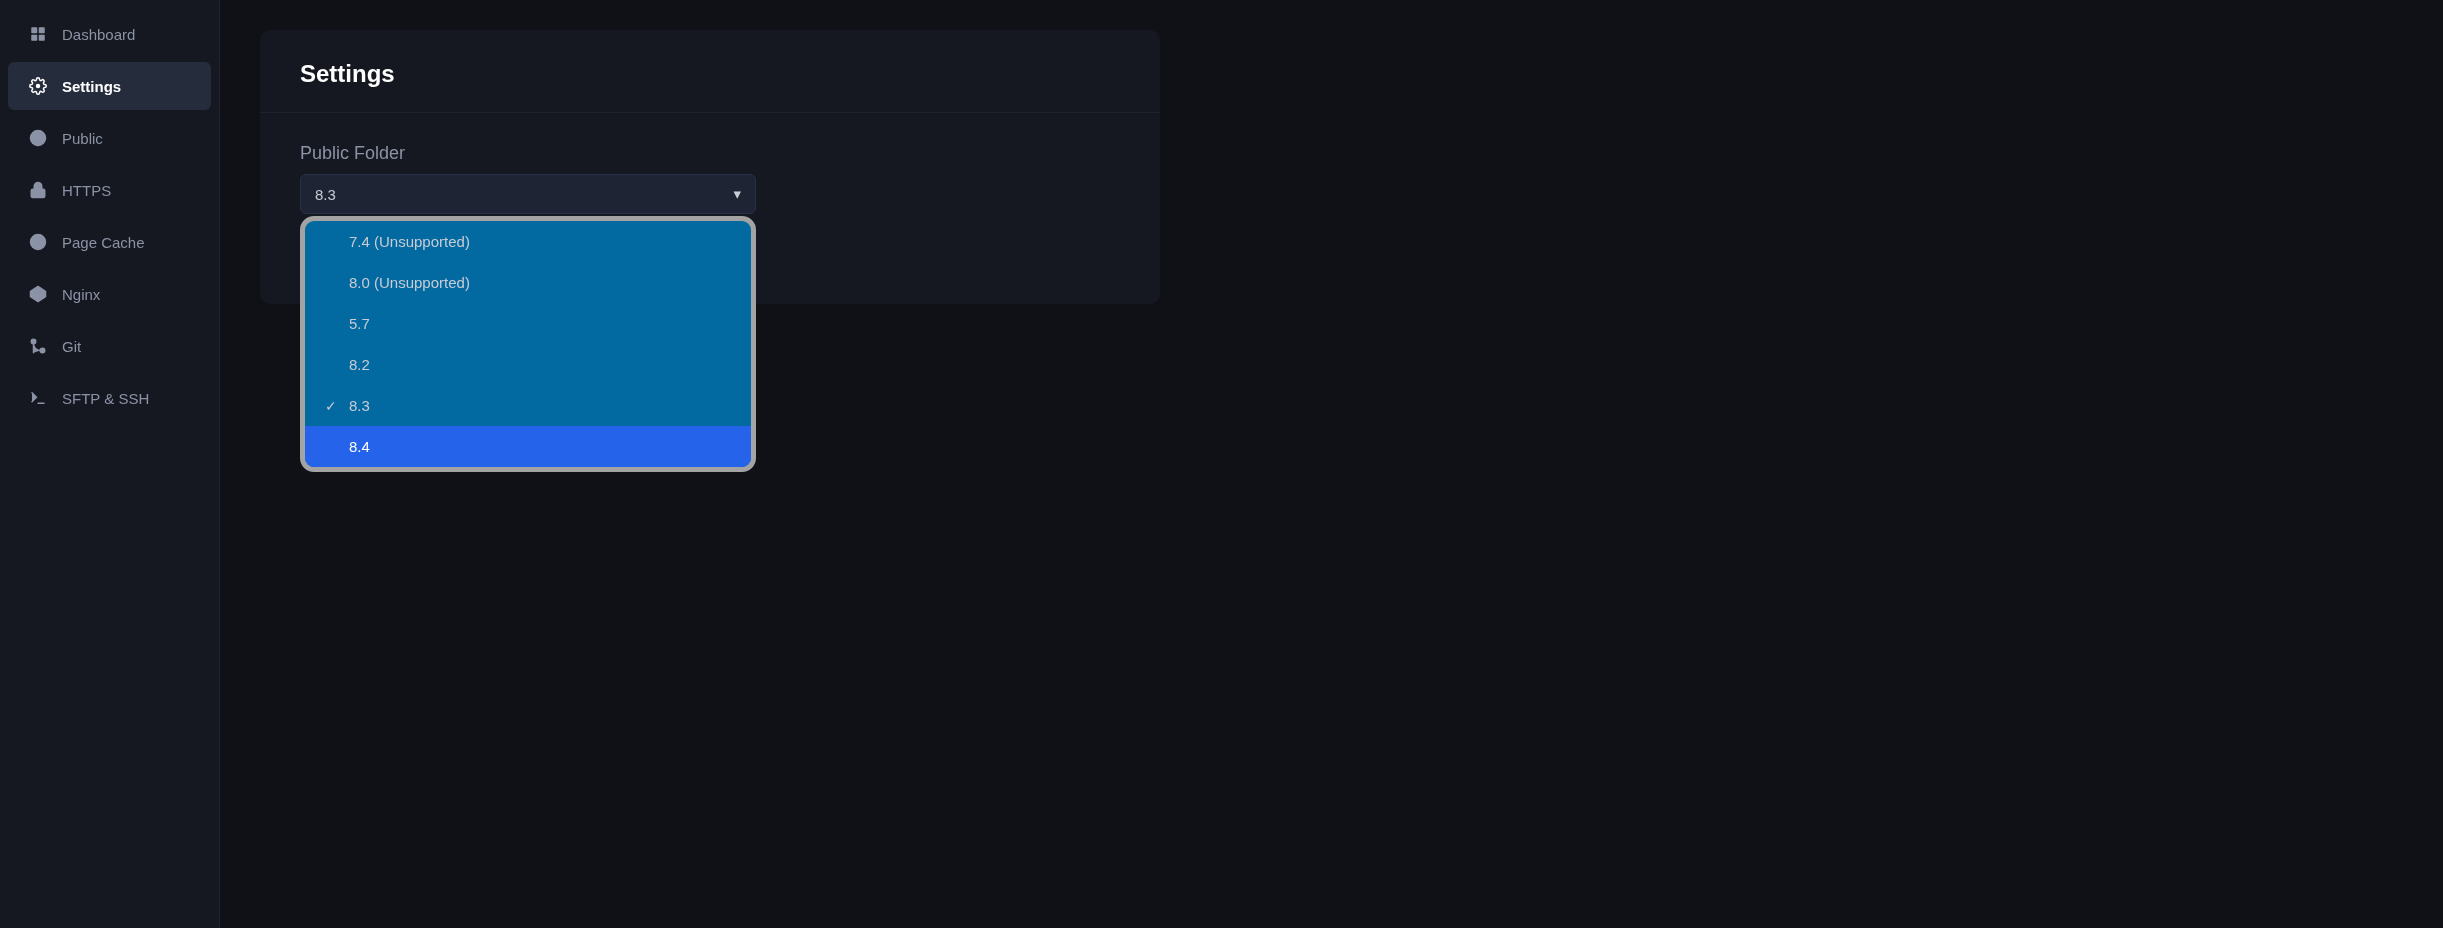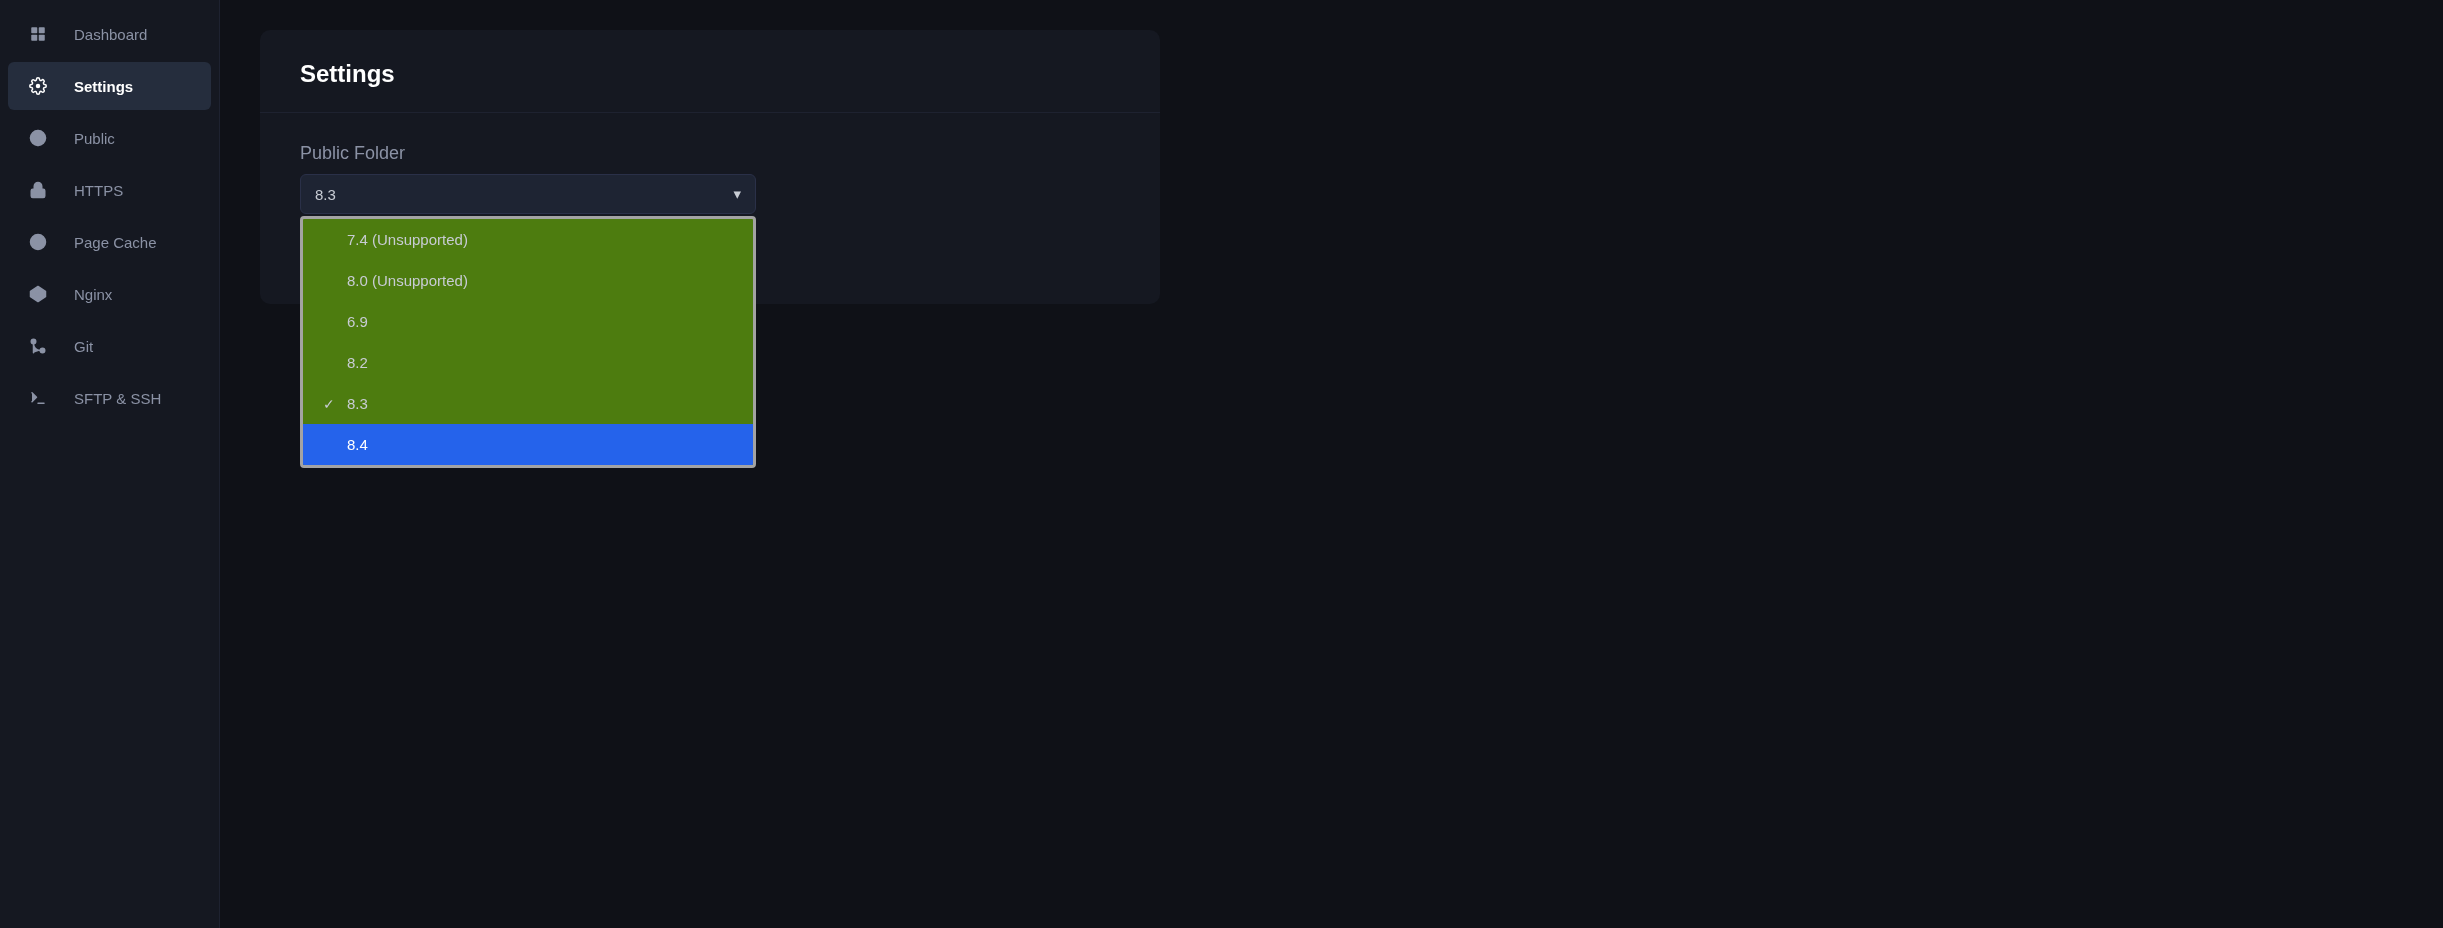--- a/index.html
+++ b/index.html
@@ -18,21 +18,21 @@
       background: #151821;
       display: flex;
       flex-direction: column;
       padding: 8px 0;
       flex-shrink: 0;
       border-right: 1px solid #1e2230;
     }
     .sidebar-item {
       display: flex;
       align-items: center;
-      gap: 26px;
+      gap: 14px;
       padding: 14px 20px;
       cursor: pointer;
       color: #8b92a5;
       font-size: 15px;
       font-weight: 400;
       border-radius: 6px;
       margin: 2px 8px;
       transition: background 0.15s;
     }
     .sidebar-item.active {
@@ -107,23 +107,23 @@
       align-items: center;
       justify-content: space-between;
       cursor: pointer;
     }
 
     .dropdown-menu {
       position: absolute;
       top: 100%;
       left: 0;
       width: 100%;
-      background: #4d7c0f;
-      border: 3px solid #a3a3a3;
-      border-radius: 4px;
+      background: #0369a1;
+      border: 5px solid #a3a3a3;
+      border-radius: 14px;
       overflow: hidden;
       z-index: 100;
       margin-top: 2px;
     }
 
     .dropdown-option {
       padding: 12px 20px;
       font-size: 15px;
       color: #c8ccd4;
       cursor: pointer;
@@ -277,21 +277,21 @@
           <span>7.4 (Unsupported)</span>
         </div>
 
         <div class="dropdown-option">
           <span class="check hidden">✓</span>
           <span>8.0 (Unsupported)</span>
         </div>
 
         <div class="dropdown-option">
           <span class="check hidden">✓</span>
-          <span>6.9</span>
+          <span>5.7</span>
         </div>
 
         <div class="dropdown-option">
           <span class="check hidden">✓</span>
           <span>8.2</span>
         </div>
 
         <div class="dropdown-option">
           <span class="check visible">✓</span>
           <span>8.3</span>

